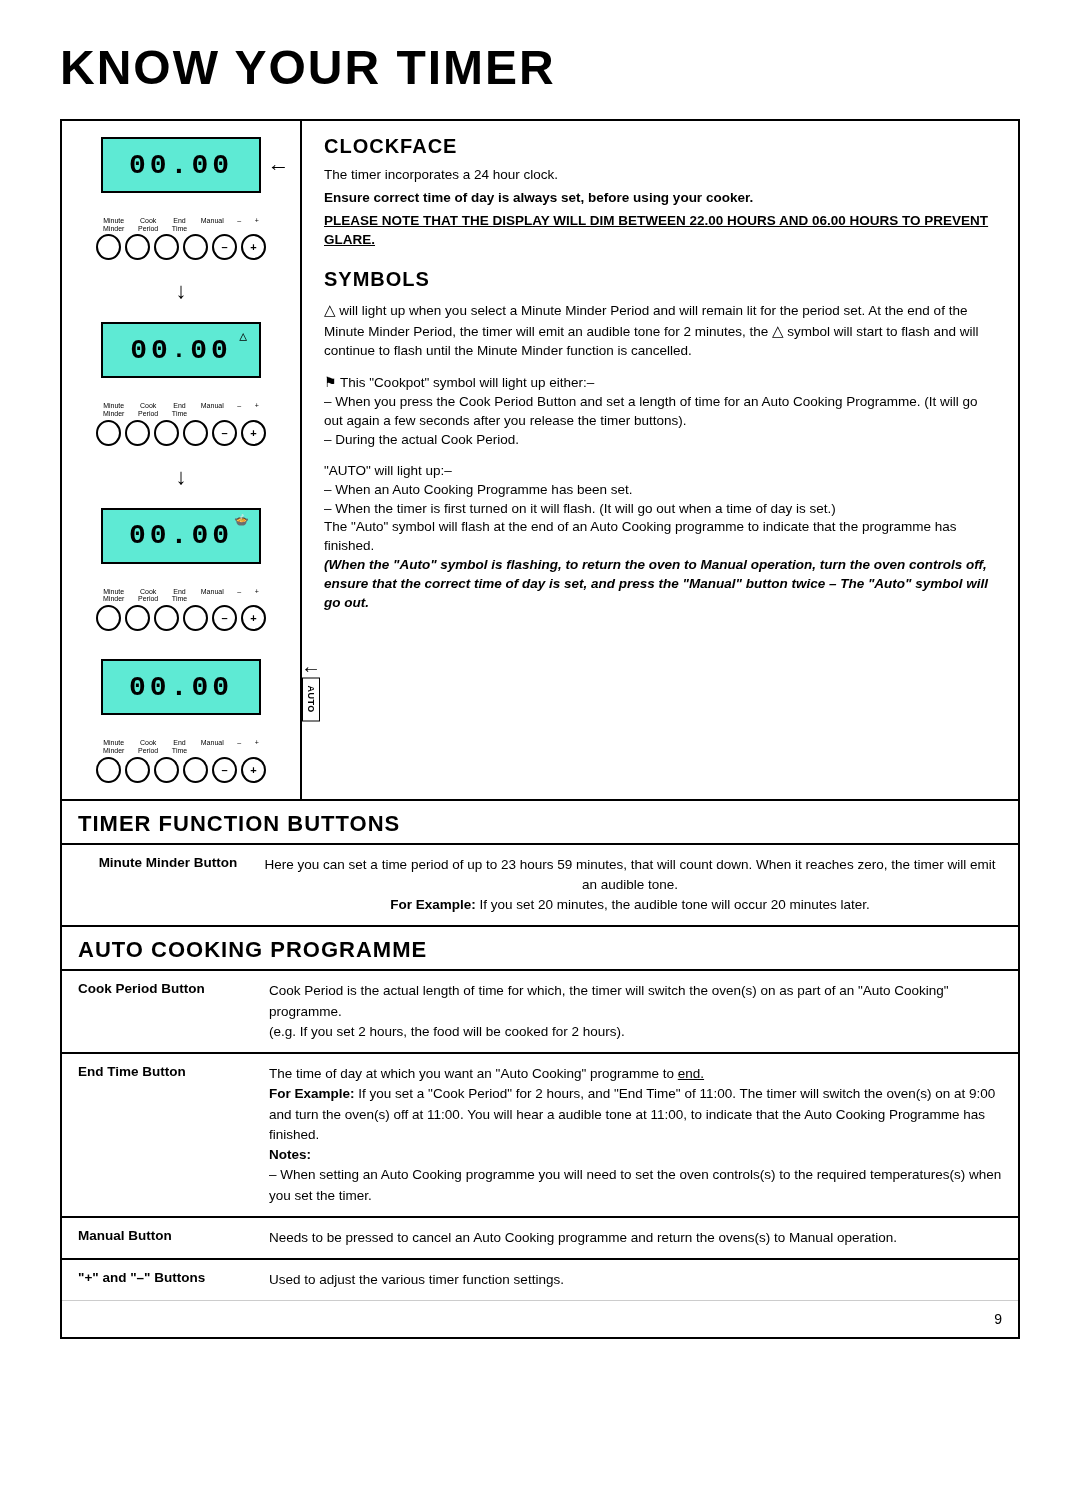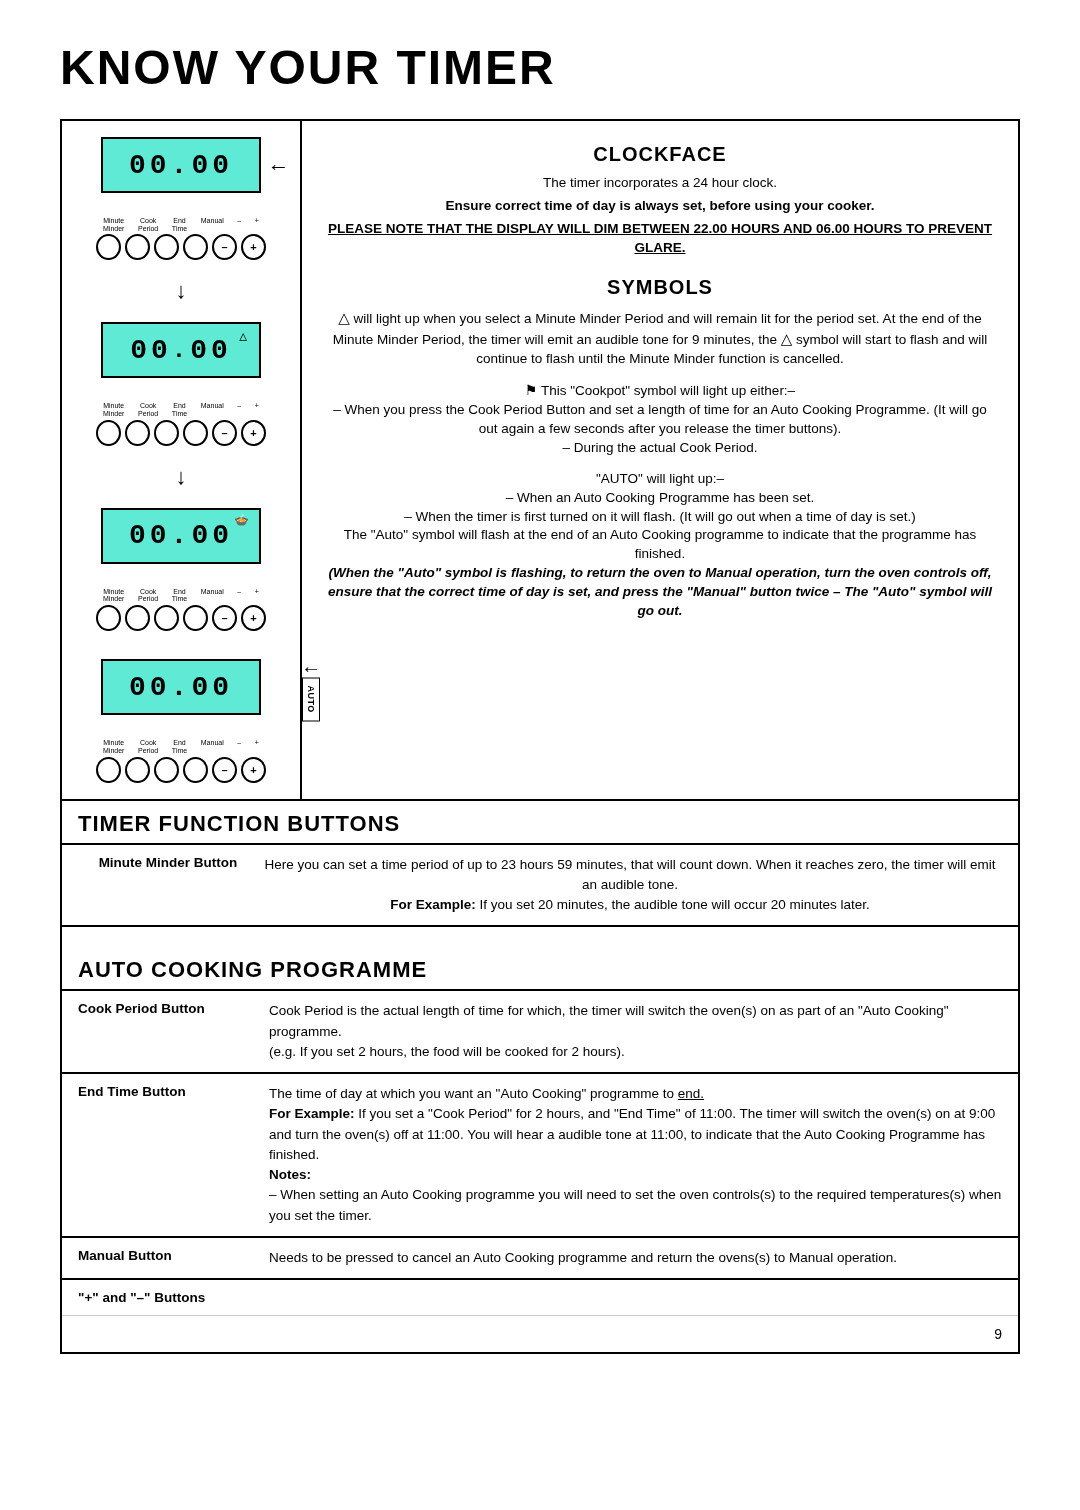--- a/index.html
+++ b/index.html
@@ -110,22 +110,21 @@
       align-items: center;
       justify-content: center;
       font-size: 12px;
       font-weight: bold;
     }
     .circle-btn.small-text {
       font-size: 11px;
     }
     .right-panel {
       flex: 1;
-      padding: 22px 22px;
-      text-align: center;
+      padding: 14px 22px;
     }
     .section-title {
       font-size: 20px;
       font-weight: 900;
       letter-spacing: 1px;
       margin-bottom: 8px;
       font-family: Arial Black, Arial, sans-serif;
     }
     .clockface-text p {
       font-size: 13.5px;
@@ -172,21 +171,20 @@
       padding-top: 0;
     }
     .timer-desc {
       flex: 1;
       font-size: 13.5px;
       line-height: 1.5;
     }
     .auto-cooking-header {
       padding: 10px 16px 6px;
       border-bottom: 2px solid #000;
-      margin-top: 20px;
     }
     .auto-cooking-header h2 {
       font-size: 22px;
       font-weight: 900;
       font-family: Arial Black, Arial, sans-serif;
       letter-spacing: 1px;
     }
     .auto-row {
       display: flex;
       padding: 10px 16px;
@@ -415,21 +413,21 @@
         <p class="bold">Ensure correct time of day is always set, before using your cooker.</p>
         <p class="bold-underline">PLEASE NOTE THAT THE DISPLAY WILL DIM BETWEEN 22.00 HOURS AND 06.00 HOURS TO PREVENT GLARE.</p>
       </div>
     </div>
 
     <div class="symbols-section">
       <h2 class="section-title">SYMBOLS</h2>
 
       <div class="symbol-block">
         <span class="symbol-icon">△</span>
-        <span> will light up when you select a Minute Minder Period and will remain lit for the period set. At the end of the Minute Minder Period, the timer will emit an audible tone for 9 minutes, the </span>
+        <span> will light up when you select a Minute Minder Period and will remain lit for the period set. At the end of the Minute Minder Period, the timer will emit an audible tone for 2 minutes, the </span>
         <span class="symbol-icon">△</span>
         <span> symbol will start to flash and will continue to flash until the Minute Minder function is cancelled.</span>
       </div>
 
       <div class="symbol-block">
         <p>
           <span style="font-size:14px;">⚑</span>
           <span>This "Cookpot" symbol will light up either:–</span>
         </p>
         <p>– When you press the Cook Period Button and set a length of time for an Auto Cooking Programme. (It will go out again a few seconds after you release the timer buttons).</p>
@@ -494,19 +492,20 @@
     </div>
   </div>
 
   <div class="auto-row thick-border">
     <div class="auto-label">Manual Button</div>
     <div class="auto-desc">Needs to be pressed to cancel an Auto Cooking programme and return the ovens(s) to Manual operation.</div>
   </div>
 
   <div class="auto-row">
     <div class="auto-label">"+" and "–" Buttons</div>
+    <div class="auto-desc">Used to adjust the various timer function settings.</div>
   </div>
 
   <div class="page-number">
     <span>9</span>
   </div>
 
 </div>
 
 </body></html>

